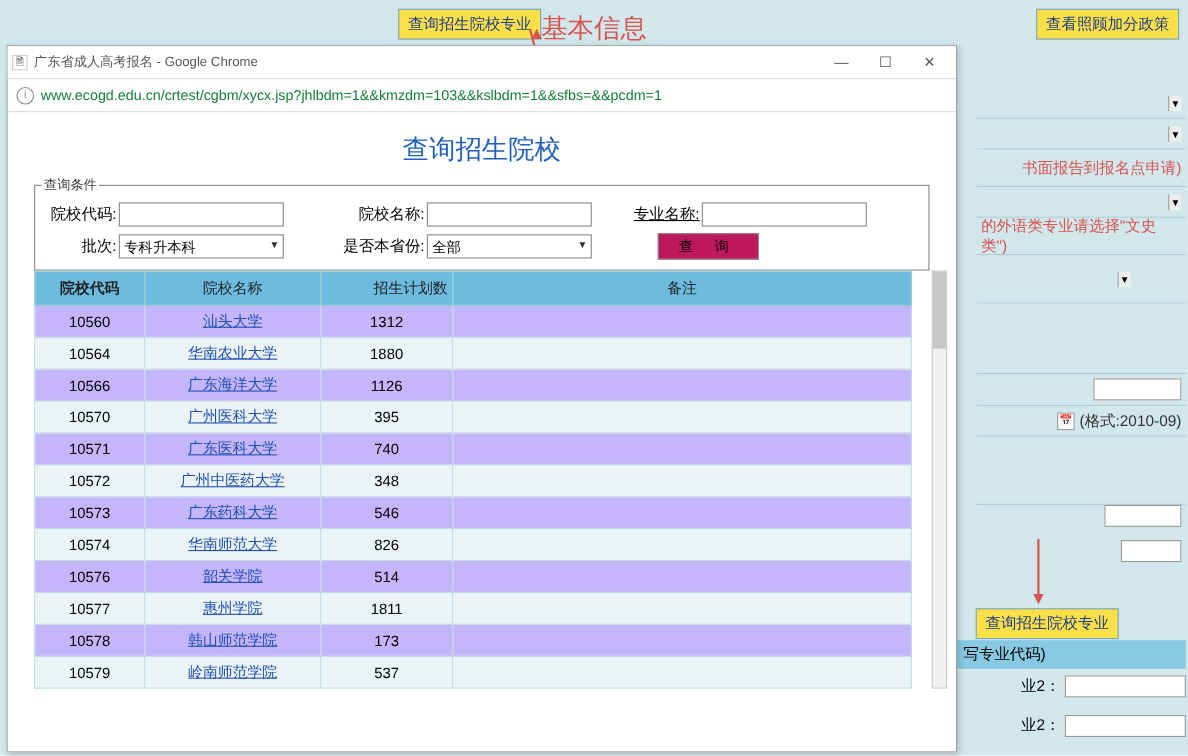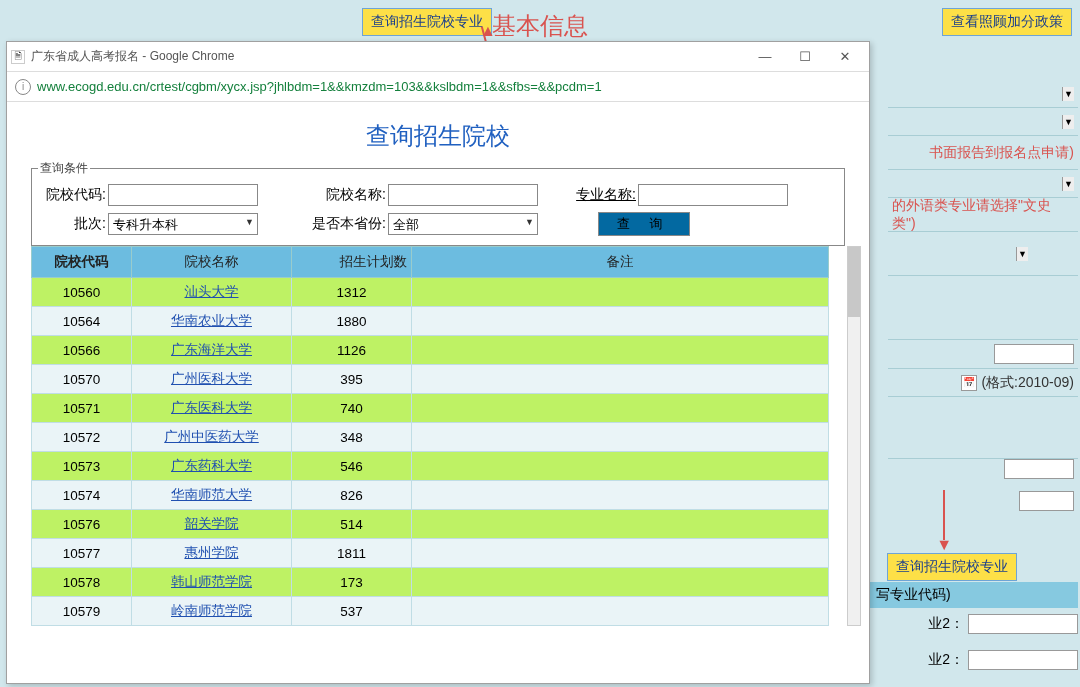--- a/index.html
+++ b/index.html
@@ -47,28 +47,28 @@
     .popup-title { text-align: center; font-size: 24px; color: #2060c0; padding: 18px 0 8px 0; font-weight: normal; }
     
     .query-fieldset { margin: 0 24px; border: 1px solid #888; padding: 4px 6px 6px 6px; background: #fff; position: relative; }
     .query-legend { font-size: 12px; padding: 0 2px; color: #404040; }
     .query-row { display: flex; align-items: center; padding: 3px 0; }
     .qlabel { font-size: 14px; text-align: right; padding-right: 2px; }
     .qinput { border: 1px solid #888; height: 22px; background: #fff; font-size: 13px; padding: 0 2px; }
     .qselect { border: 1px solid #888; height: 22px; background: #fff; font-size: 13px; padding: 0 18px 0 4px; appearance: none; position: relative; }
     .qselect-wrap { position: relative; display: inline-block; }
     .qselect-wrap::after { content: "▼"; position: absolute; right: 4px; top: 4px; font-size: 9px; pointer-events: none; color: #333; }
-    .qbtn { border: 1px solid #888; background: #0369a1; font-size: 13px; padding: 2px 18px; cursor: pointer; letter-spacing: 8px; }
+    .qbtn { border: 1px solid #888; background: #be185d; font-size: 13px; padding: 2px 18px; cursor: pointer; letter-spacing: 8px; }
     
     .green-note { margin: 18px 24px 6px 24px; padding: 10px 8px; color: #2a9c3a; font-size: 14px; border: 1px solid #aad4b3; border-bottom: none; }
     
     .result-wrap { margin: 0 24px; position: relative; }
     .result-table { width: 100%; border-collapse: collapse; font-size: 13.5px; }
     .result-table th { background: #6cbce0; color: #222; font-weight: normal; padding: 6px 4px; border: 1px solid #9cc; text-align: center; }
-    .result-table td { border: 1px solid #c0dde5; padding: 5px 4px; text-align: center; background: #bef264; }
+    .result-table td { border: 1px solid #c0dde5; padding: 5px 4px; text-align: center; background: #c4b5fd; }
     .result-table td.odd { background: #eaf4f7; }
     .link-cell { color: #2050b0; text-decoration: underline; cursor: pointer; }
     .scroll-bar { position: absolute; right: -16px; top: 0; width: 14px; height: 100%; background: #f0f0f0; border: 1px solid #ccc; }
     .scroll-thumb { position: absolute; top: 0; left: 0; width: 100%; height: 70px; background: #c8c8c8; }
     .scroll-container { position: relative; padding-right: 16px; }
   </style>
 </head>
 <body>
 
 <div class="bg-page">

